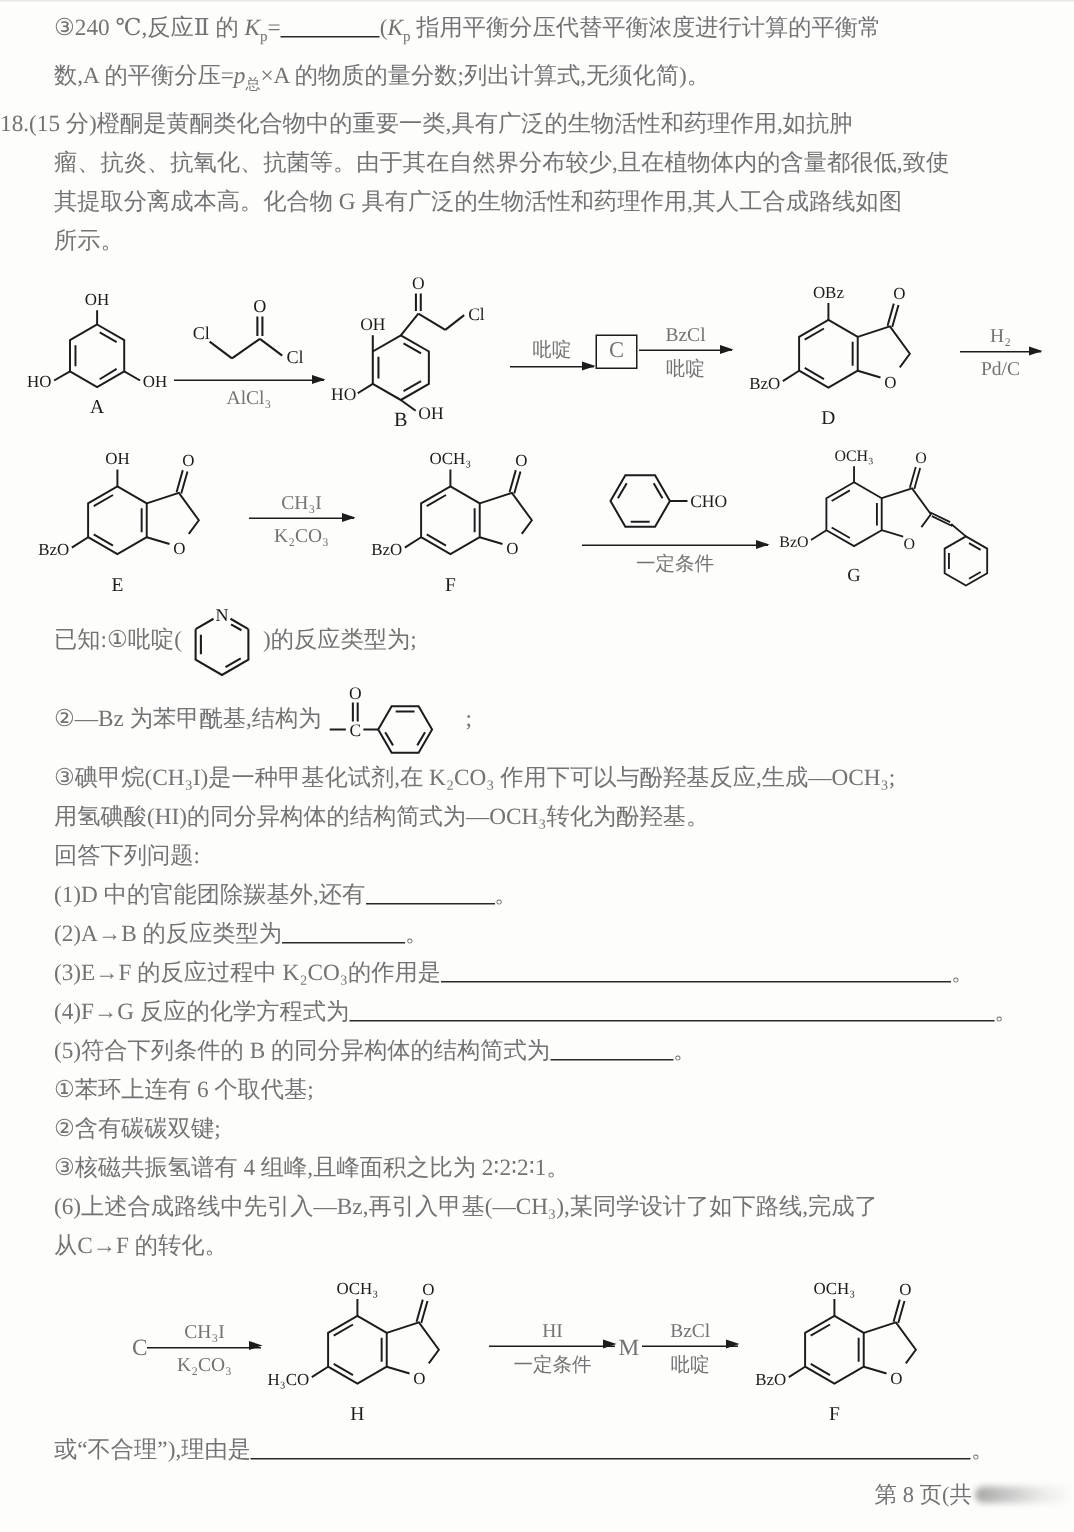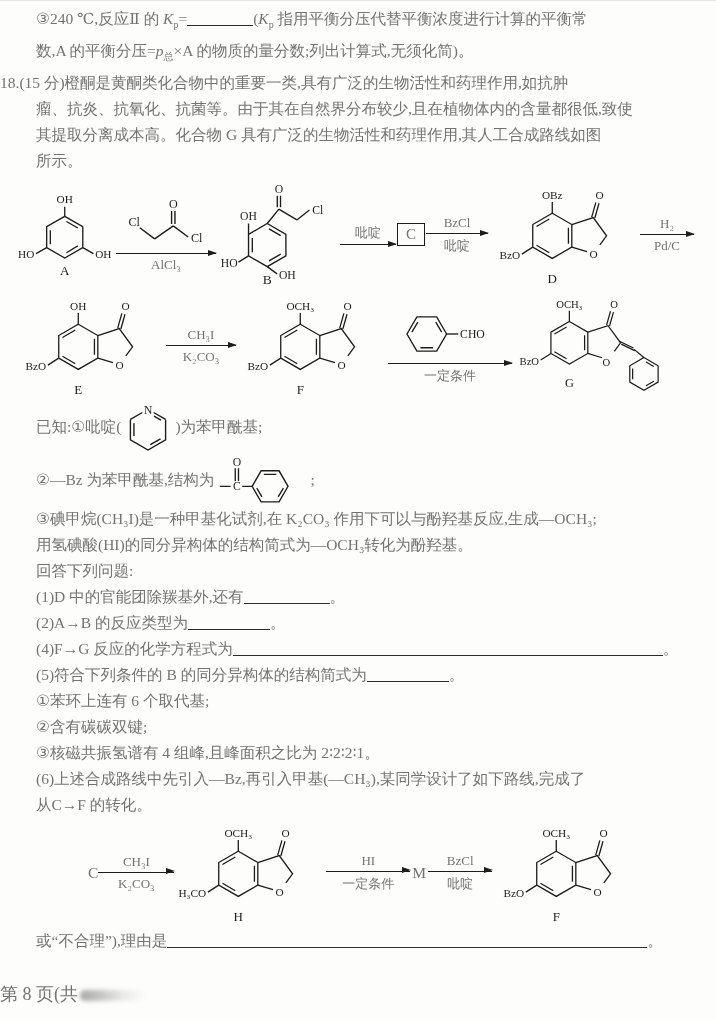--- a/index.html
+++ b/index.html
@@ -20,21 +20,21 @@
   .ar-line{position:relative;width:100%;border-top:1.5px solid #1c1c1c;height:0;}
   .ar-line::after{content:"";position:absolute;right:-1px;top:-4.4px;width:0;height:0;
       border-left:9px solid #1c1c1c;border-top:3.7px solid transparent;border-bottom:3.7px solid transparent;}
   .ar-bot{margin-top:3px;}
   .cbox{border:1.5px solid #1c1c1c;font-size:15px;padding:2px 8px;margin:0 1px;flex:none;}
   .mol{flex:none;}
   svg{font-family:"Liberation Serif","DejaVu Serif","DejaVu Sans",serif;}
   .bond{fill:none;stroke:#1c1c1c;stroke-width:1.5;}
   .mt{font-size:13px;fill:#1c1c1c;}
   .ml{font-size:15px;fill:#1c1c1c;}
-  .footer{position:absolute;left:0;right:0;bottom:16px;text-align:left;font-size:18px;}
+  .footer{position:absolute;left:0;right:0;bottom:16px;text-align:right;font-size:15px;}
   .smudge{display:inline-block;width:66px;height:11px;margin-left:2px;vertical-align:-1px;border-radius:6px;
       background:linear-gradient(90deg,rgba(80,80,80,.5),rgba(120,120,120,.15) 65%,rgba(255,255,255,0));filter:blur(2px);}
   .gap2{height:2px;}
 </style>
 </head>
 <body>
 
 <div class="page">
 
   <svg width="0" height="0" style="position:absolute">
@@ -182,21 +182,21 @@
     </svg>
   </div>
 
   <div class="ln lnf">
     <span>已知:①吡啶(</span>
     <svg viewBox="0 0 54 58" width="50" style="margin:0 2px">
       <path class="bond" d="M46,21 L46,43 L27,54 L8,43 L8,21 M8,21 L20.9,13.5 M33.1,13.5 L46,21"></path>
       <path class="bond" d="M33.5,17.5 L41,21.8 M40.5,42 L29.5,48.3 M11.8,39 L11.8,25"></path>
       <text class="mt" x="27" y="15" text-anchor="middle">N</text>
     </svg>
-    <span>)为苯甲酰基;</span>
+    <span>)的反应类型为;</span>
   </div>
   <div class="ln lnf">
     <span>②—Bz 为苯甲酰基,结构为</span>
     <svg viewBox="0 0 98 58" width="88" style="margin:0 4px">
       <path class="bond" d="M2,36 L14,36 M19.2,30 L19.2,16 M22.8,30 L22.8,16 M27,36 L38,36"></path>
       <path class="bond" d="M38,36 L48,18.7 L68,18.7 L78,36 L68,53.3 L48,53.3 Z"></path>
       <path class="bond" d="M51,22.7 L65,22.7 M72.8,38 L67,47.8 M49,47.8 L43.2,38"></path>
       <text class="mt" x="21" y="40.5" text-anchor="middle">C</text>
       <text class="mt" x="21" y="13" text-anchor="middle">O</text>
     </svg>
@@ -206,20 +206,23 @@
   <div class="ln">用氢碘酸(HI)的同分异构体的结构简式为—OCH₃转化为酚羟基。</div>
 
   <div class="ln">回答下列问题:</div>
   <div class="ln">
     <span>(1)D 中的官能团除羰基外,还有</span><span class="blank" style="width:86px"></span><span>。</span>
   </div>
   <div class="ln">
     <span>(2)A→B 的反应类型为</span><span class="blank" style="width:82px"></span><span>。</span>
   </div>
   <div class="ln">
+    <span>(3)E→F 的反应过程中 K₂CO₃的作用是</span><span class="blank" style="width:340px"></span><span>。</span>
+  </div>
+  <div class="ln">
     <span>(4)F→G 反应的化学方程式为</span><span class="blank" style="width:430px"></span><span>。</span>
   </div>
   <div class="ln">
     <span>(5)符合下列条件的 B 的同分异构体的结构简式为</span><span class="blank" style="width:82px"></span><span>。</span>
   </div>
   <div class="ln">①苯环上连有 6 个取代基;</div>
   <div class="ln">②含有碳碳双键;</div>
   <div class="ln">③核磁共振氢谱有 4 组峰,且峰面积之比为 2∶2∶2∶1。</div>
   <div class="ln">(6)上述合成路线中先引入—Bz,再引入甲基(—CH₃),某同学设计了如下路线,完成了</div>
   <div class="ln">从C→F 的转化。</div>

